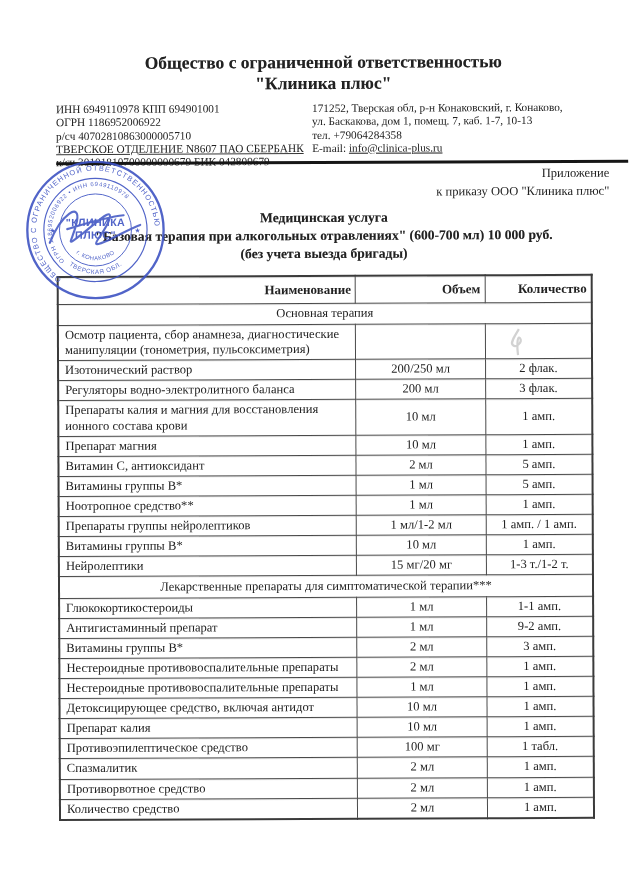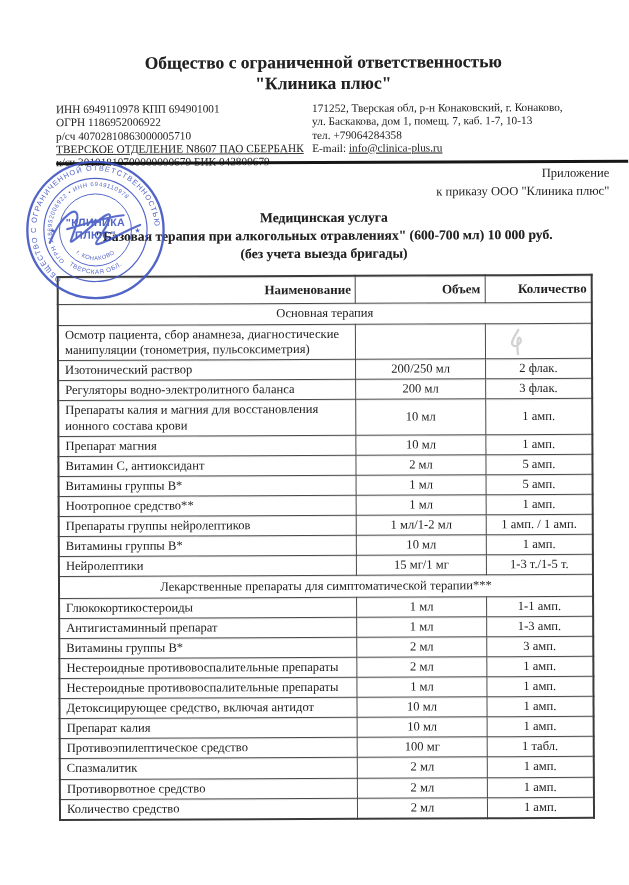--- a/index.html
+++ b/index.html
@@ -154,35 +154,35 @@
             <td class="volume-cell">1 мл/1-2 мл</td>
             <td class="qty-cell">1 амп. / 1 амп.</td>
           </tr>
           <tr>
             <td class="name-cell">Витамины группы В*</td>
             <td class="volume-cell">10 мл</td>
             <td class="qty-cell">1 амп.</td>
           </tr>
           <tr>
             <td class="name-cell">Нейролептики</td>
-            <td class="volume-cell">15 мг/1 мг</td>
-            <td class="qty-cell">1-3 т./1-5 т.</td>
+            <td class="volume-cell">15 мг/20 мг</td>
+            <td class="qty-cell">1-3 т./1-2 т.</td>
           </tr>
           <tr>
             <td colspan="3" class="section-cell">Лекарственные препараты для симптоматической терапии***</td>
           </tr>
           <tr>
             <td class="name-cell">Глюкокортикостероиды</td>
             <td class="volume-cell">1 мл</td>
             <td class="qty-cell">1-1 амп.</td>
           </tr>
           <tr>
             <td class="name-cell">Антигистаминный препарат</td>
             <td class="volume-cell">1 мл</td>
-            <td class="qty-cell">1-3 амп.</td>
+            <td class="qty-cell">9-2 амп.</td>
           </tr>
           <tr>
             <td class="name-cell">Витамины группы В*</td>
             <td class="volume-cell">2 мл</td>
             <td class="qty-cell">3 амп.</td>
           </tr>
           <tr>
             <td class="name-cell">Нестероидные противовоспалительные препараты</td>
             <td class="volume-cell">2 мл</td>
             <td class="qty-cell">1 амп.</td>

